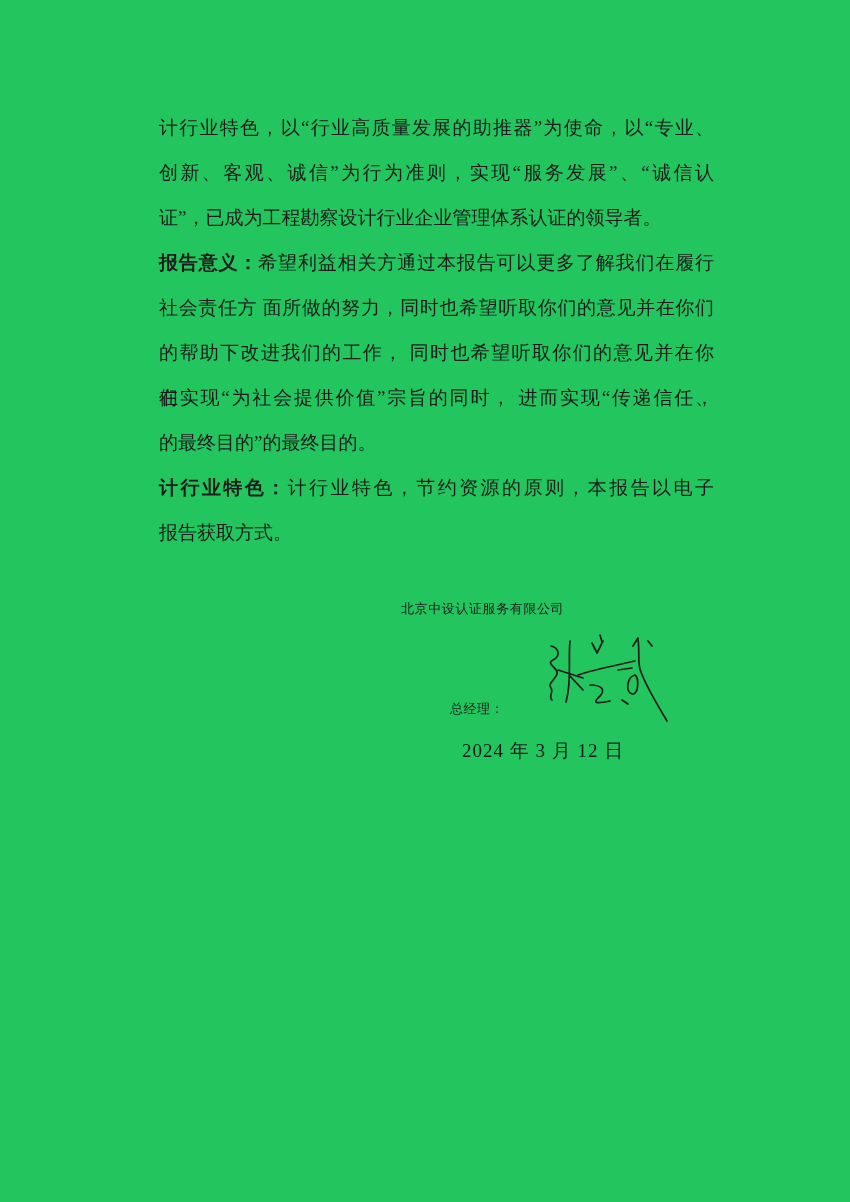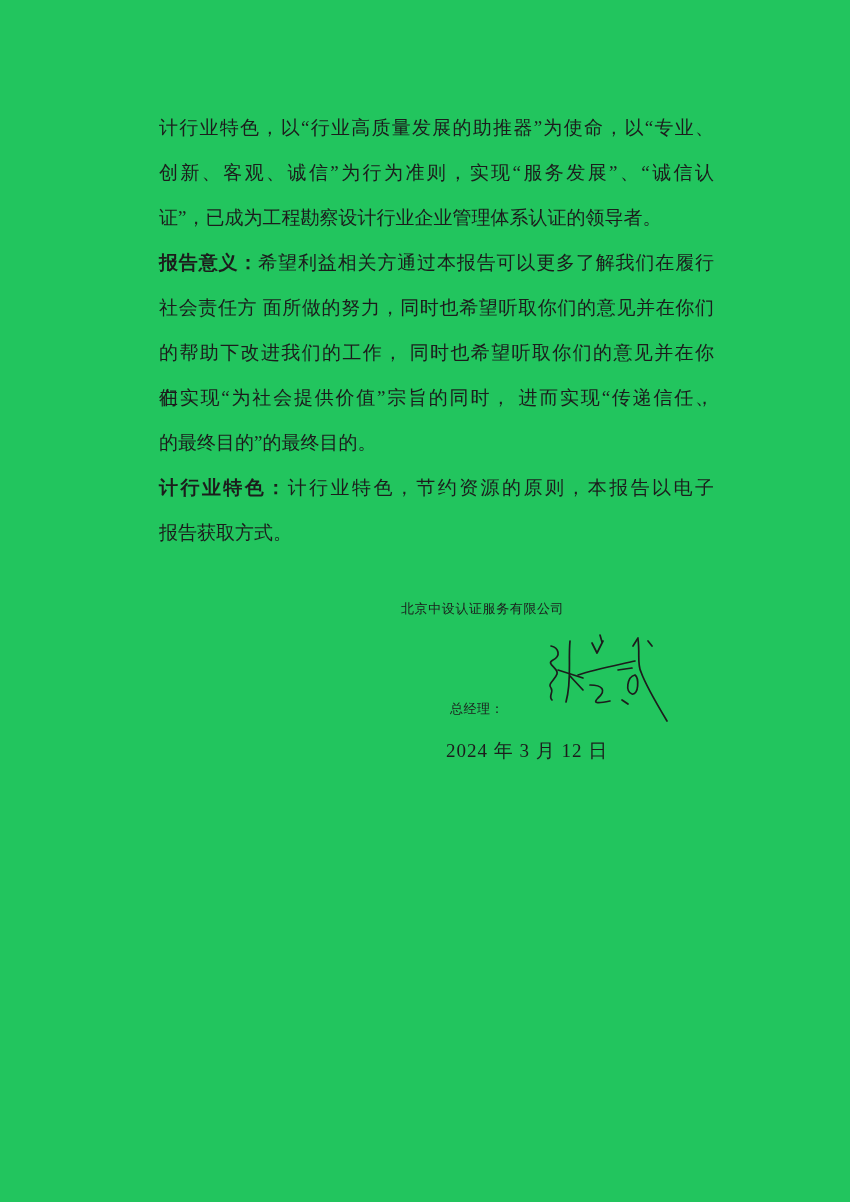--- a/index.html
+++ b/index.html
@@ -53,21 +53,21 @@
     letter-spacing: 0.5px;
     margin-top: 44px;
   }
   .signature-svg {
     position: absolute;
     left: 528px;
     top: 626px;
   }
   .report-date {
     position: absolute;
-    left: 446px;
+    left: 462px;
     top: 738px;
     font-size: 19px;
     letter-spacing: 1px;
   }
 </style>
 </head>
 <body>
 
 <div class="page">
 

